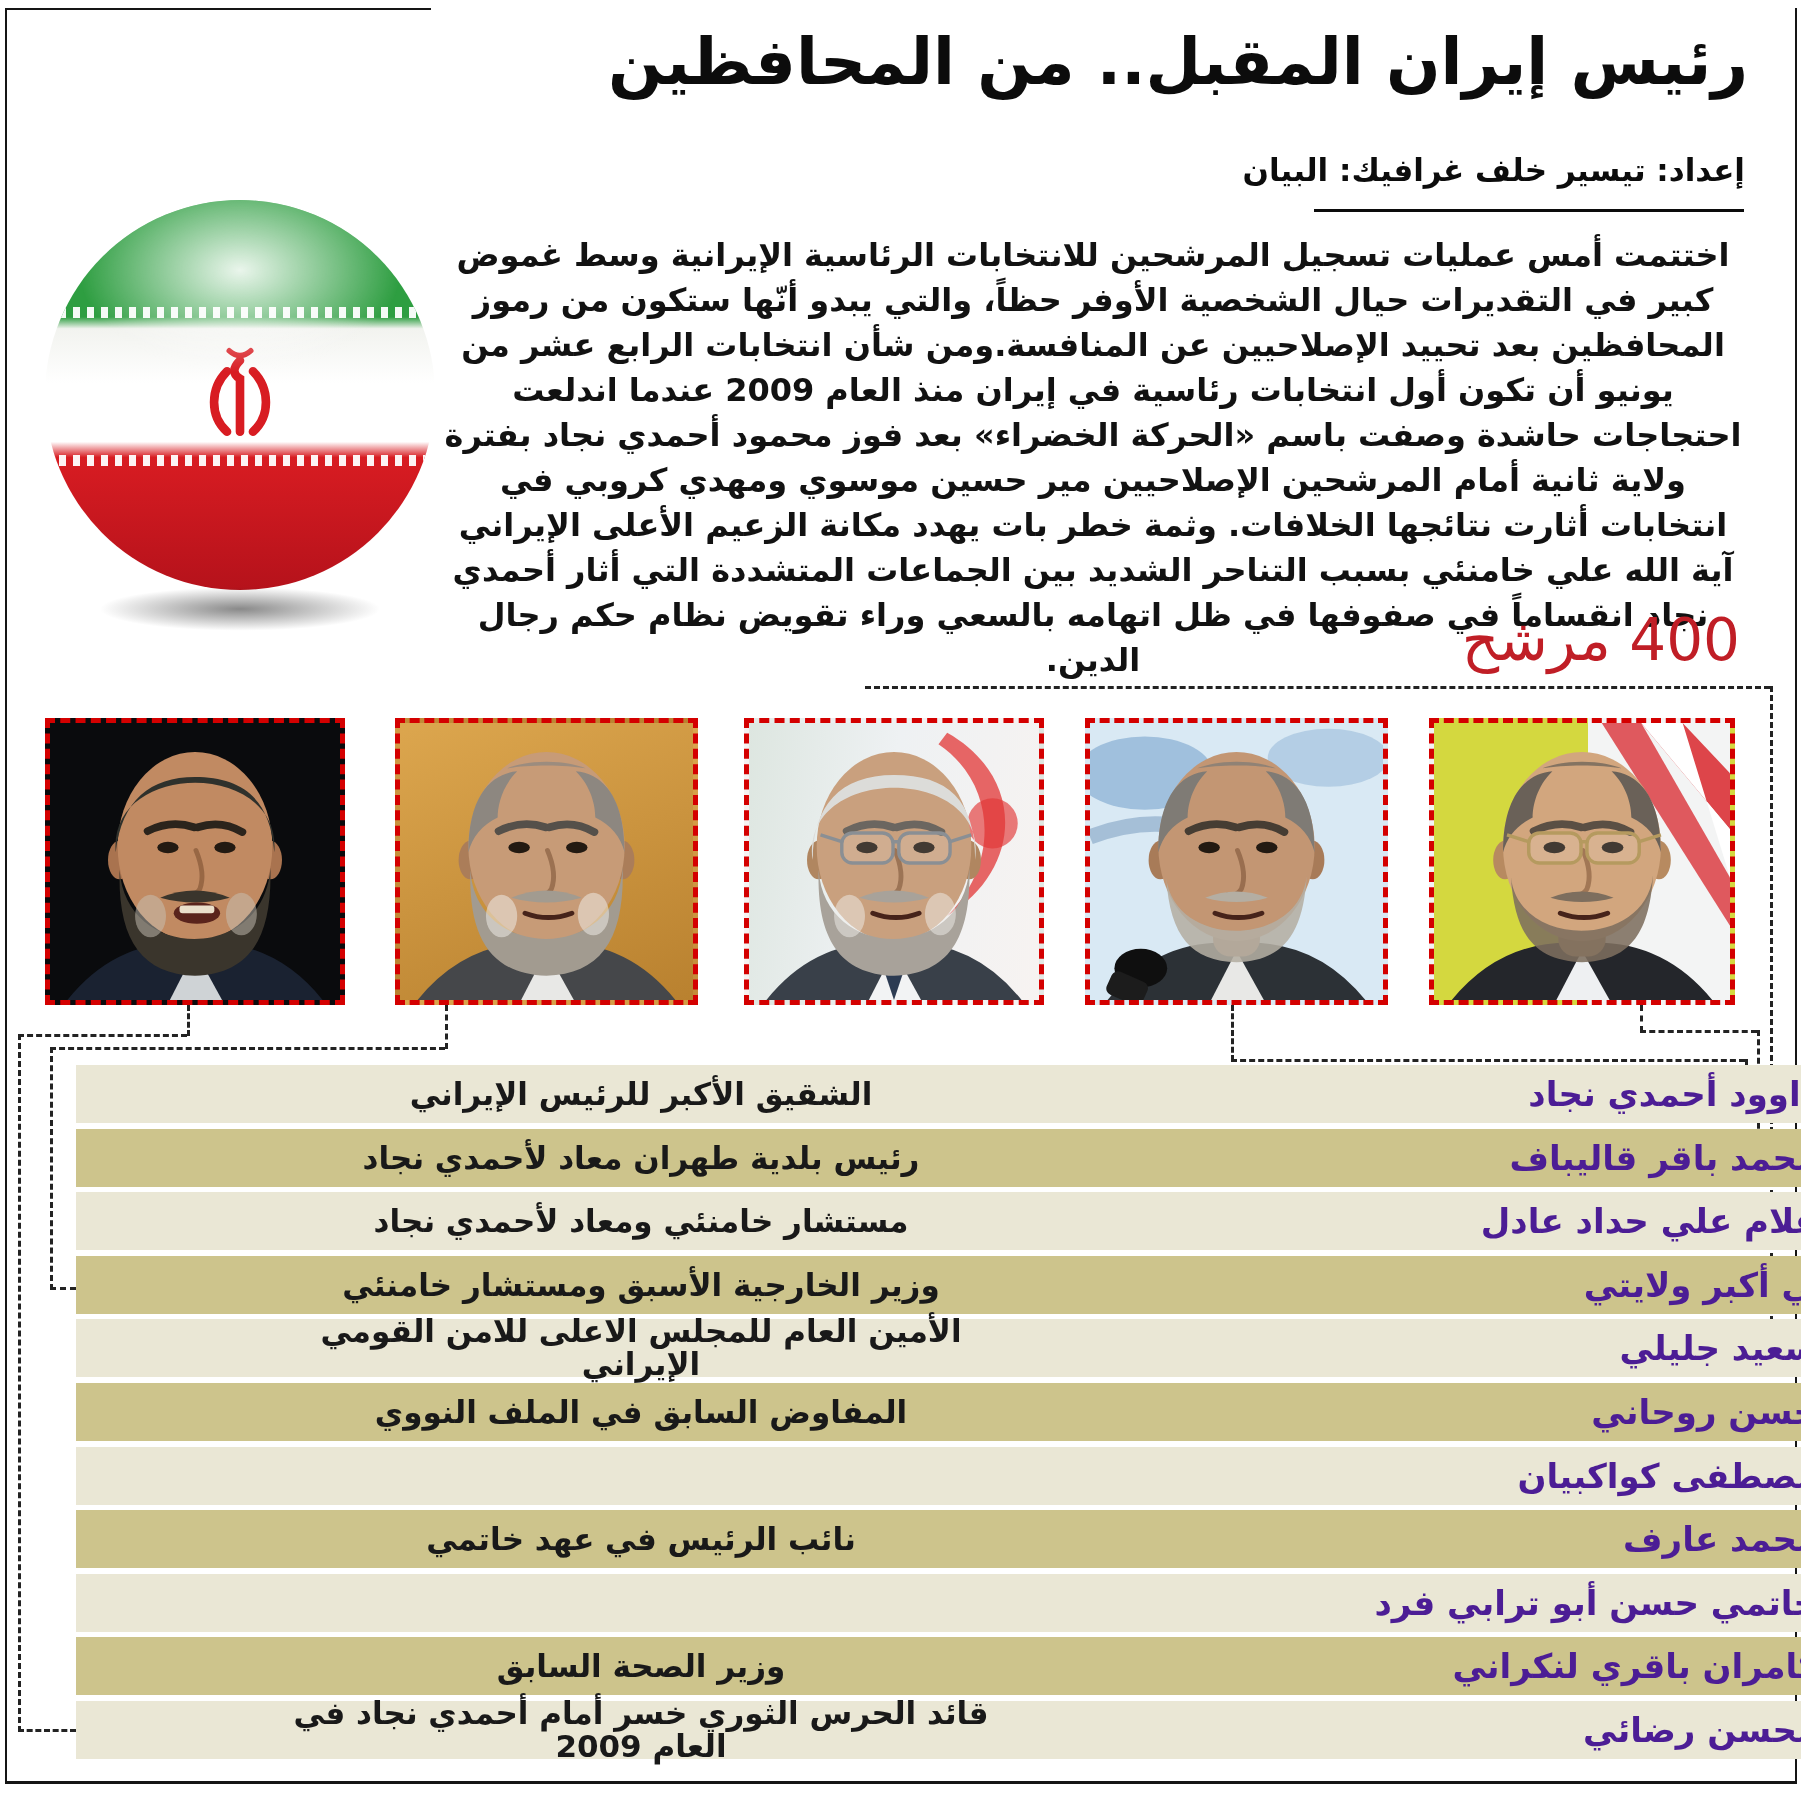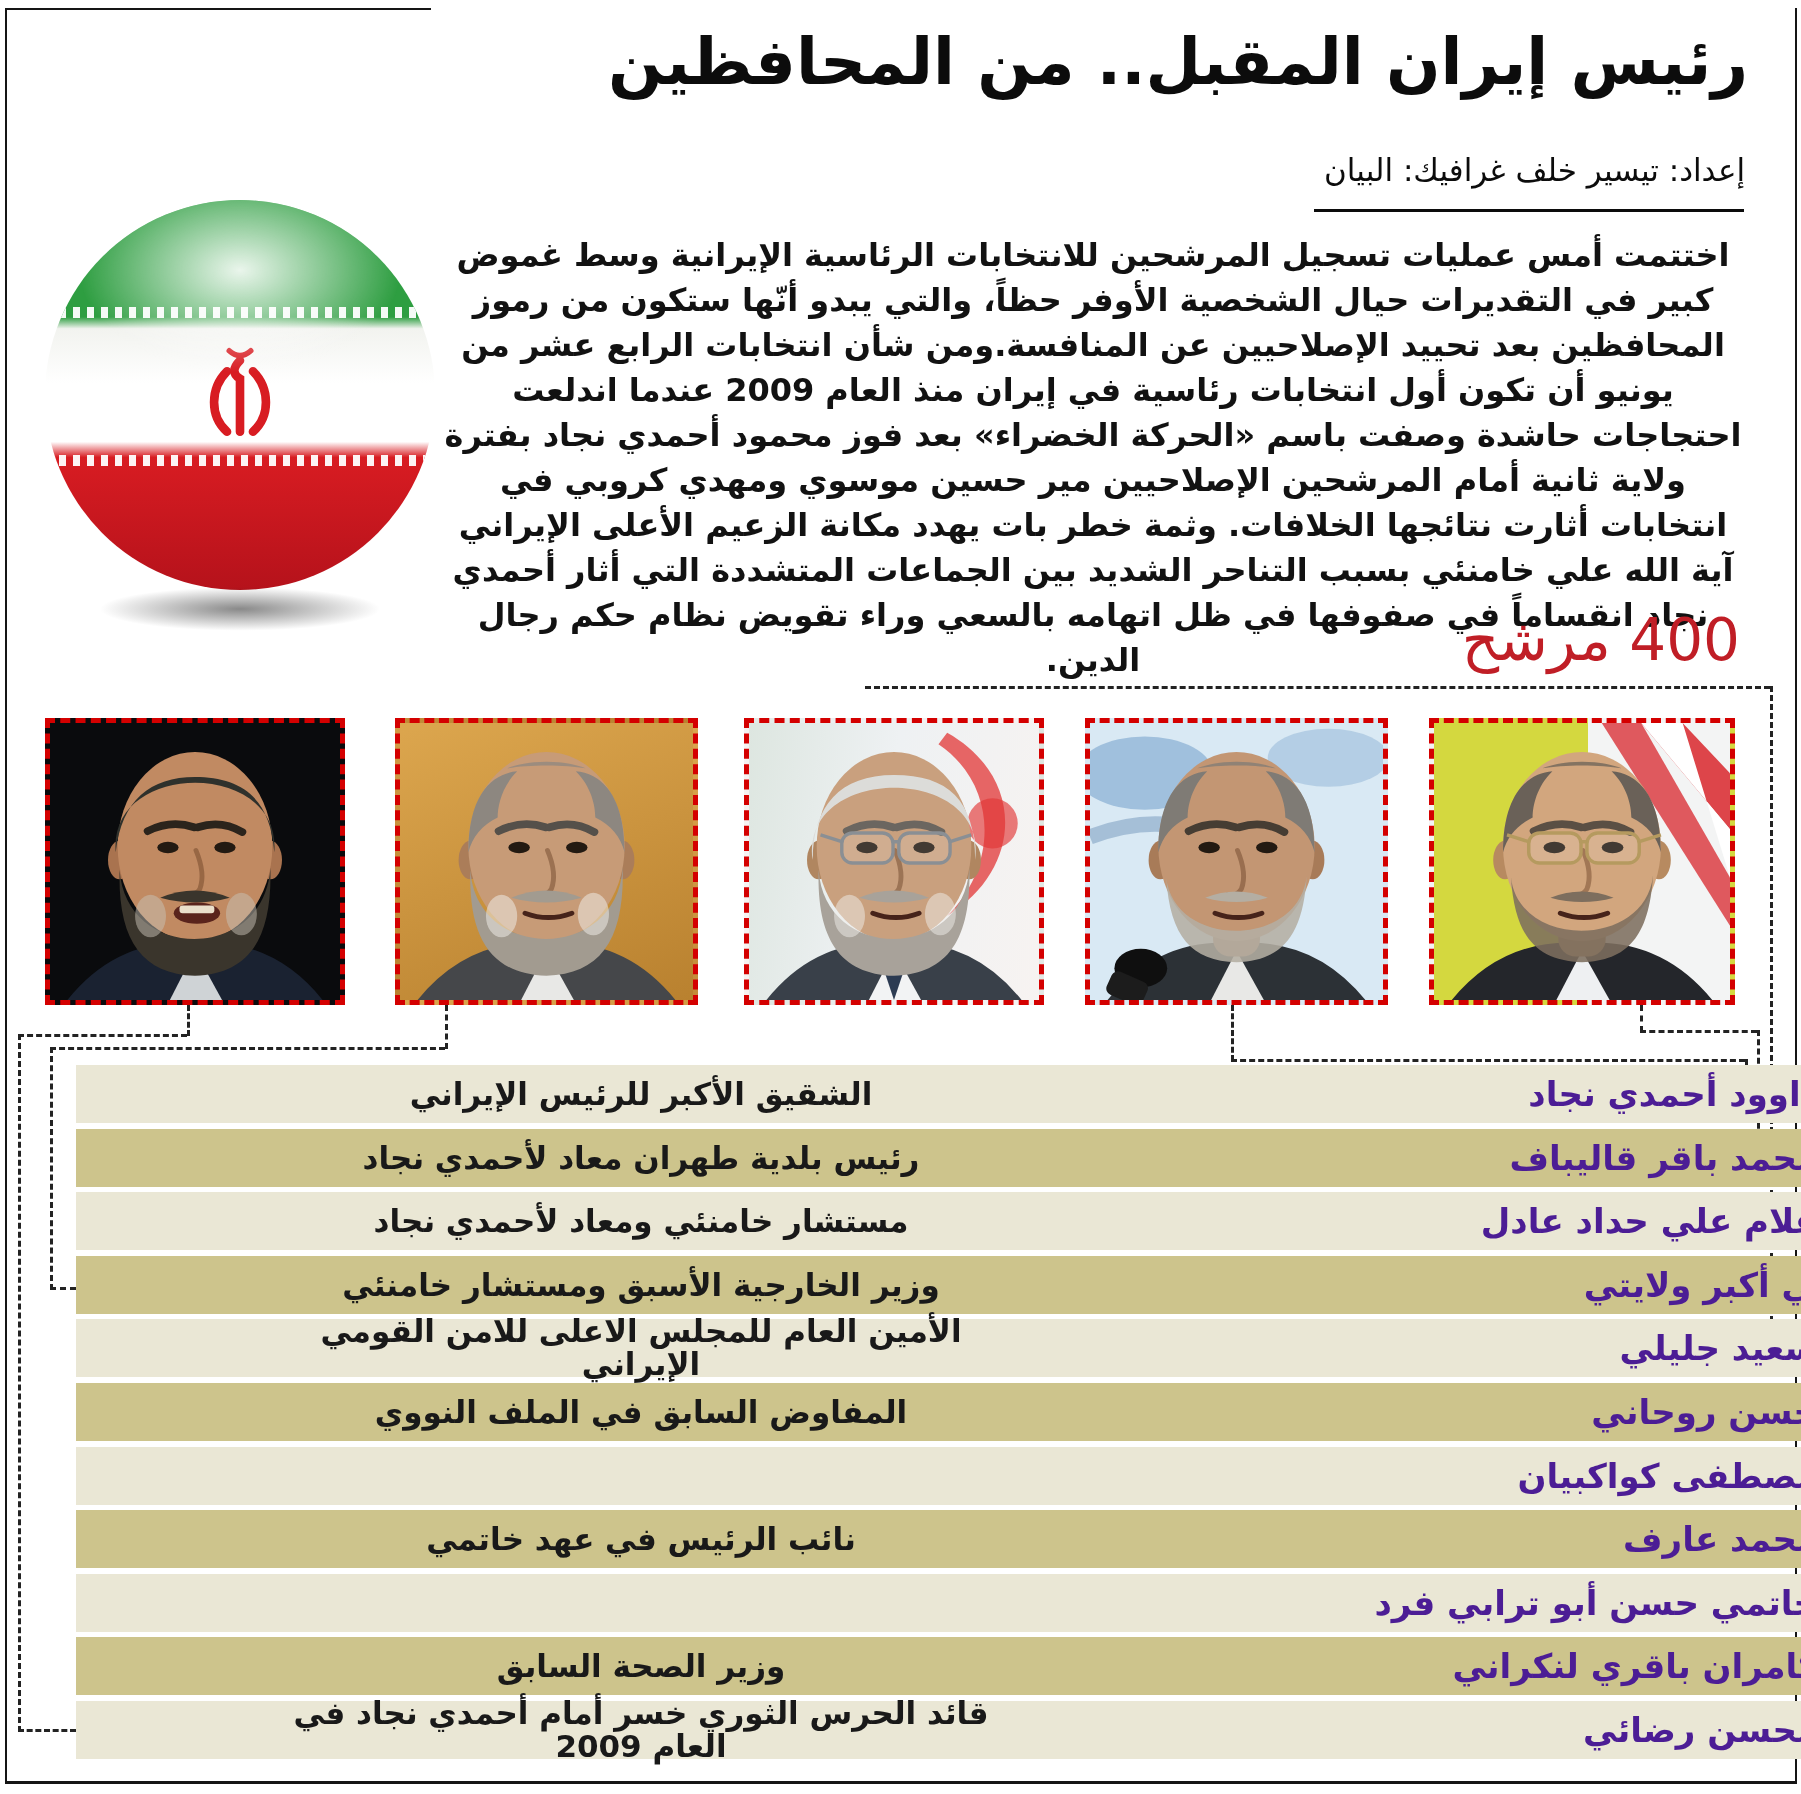--- a/index.html
+++ b/index.html
@@ -7,21 +7,21 @@
        font-family:"DejaVu Sans","Liberation Sans",sans-serif;}
   .abs{position:absolute;}
   
   .frame-left{left:5px;top:8px;width:0;height:1776px;border-left:2px solid #151515;}
   .frame-right{left:1795px;top:8px;width:0;height:1776px;border-left:2px solid #151515;}
   .frame-top{left:5px;top:8px;width:426px;height:0;border-top:2px solid #151515;}
   .frame-bottom{left:5px;top:1781px;width:1790px;height:0;border-top:3px solid #151515;}
   
   .title{top:26px;right:53px;width:1200px;text-align:right;direction:rtl;
          font-size:64px;font-weight:bold;color:#0c0c0c;line-height:1.15;letter-spacing:-1px;}
-  .byline{top:152px;right:56px;direction:rtl;font-size:31px;font-weight:normal;color:#0c0c0c;}
+  .byline{top:152px;right:56px;direction:rtl;font-size:31px;font-weight:bold;color:#0c0c0c;}
   .byline-rule{top:209px;left:1314px;width:430px;height:3px;background:#0c0c0c;}
   .intro{top:233px;right:48px;width:1320px;direction:rtl;text-align:center;
          font-size:32px;font-weight:bold;color:#121212;line-height:45px;}
   
   .ball{left:45px;top:200px;width:390px;height:390px;border-radius:50%;overflow:hidden;
         background:linear-gradient(180deg,var(--flag-green) 0%,var(--flag-green) 30%,
                    #f2f3ef 33%,#ffffff 47%,#ffffff 62%,var(--flag-red) 66%,#b5121b 100%);}
   .takbir{left:0;right:0;height:11px;
           background:repeating-linear-gradient(90deg,rgba(255,255,255,.95) 0 7px,rgba(255,255,255,0) 7px 14px);}
   .takbir.t1{top:27.5%;}

